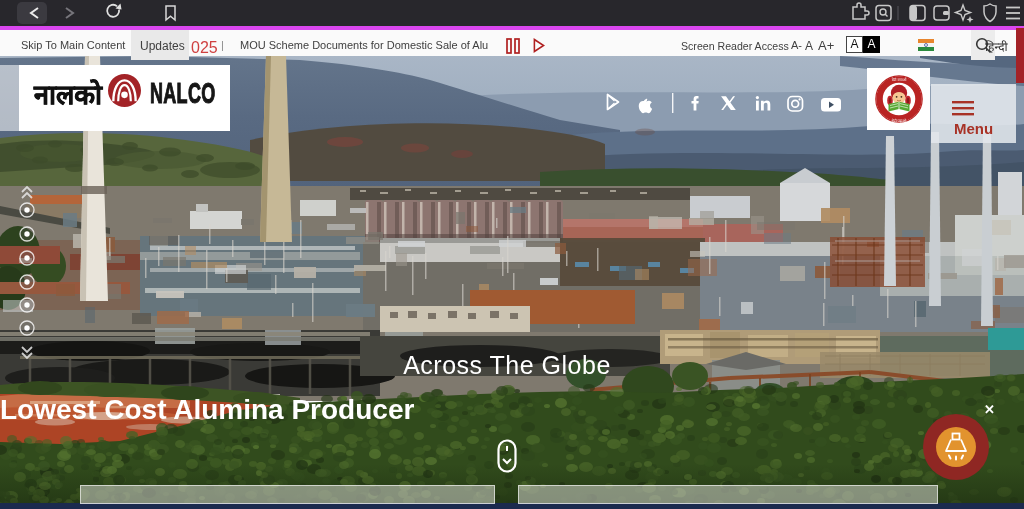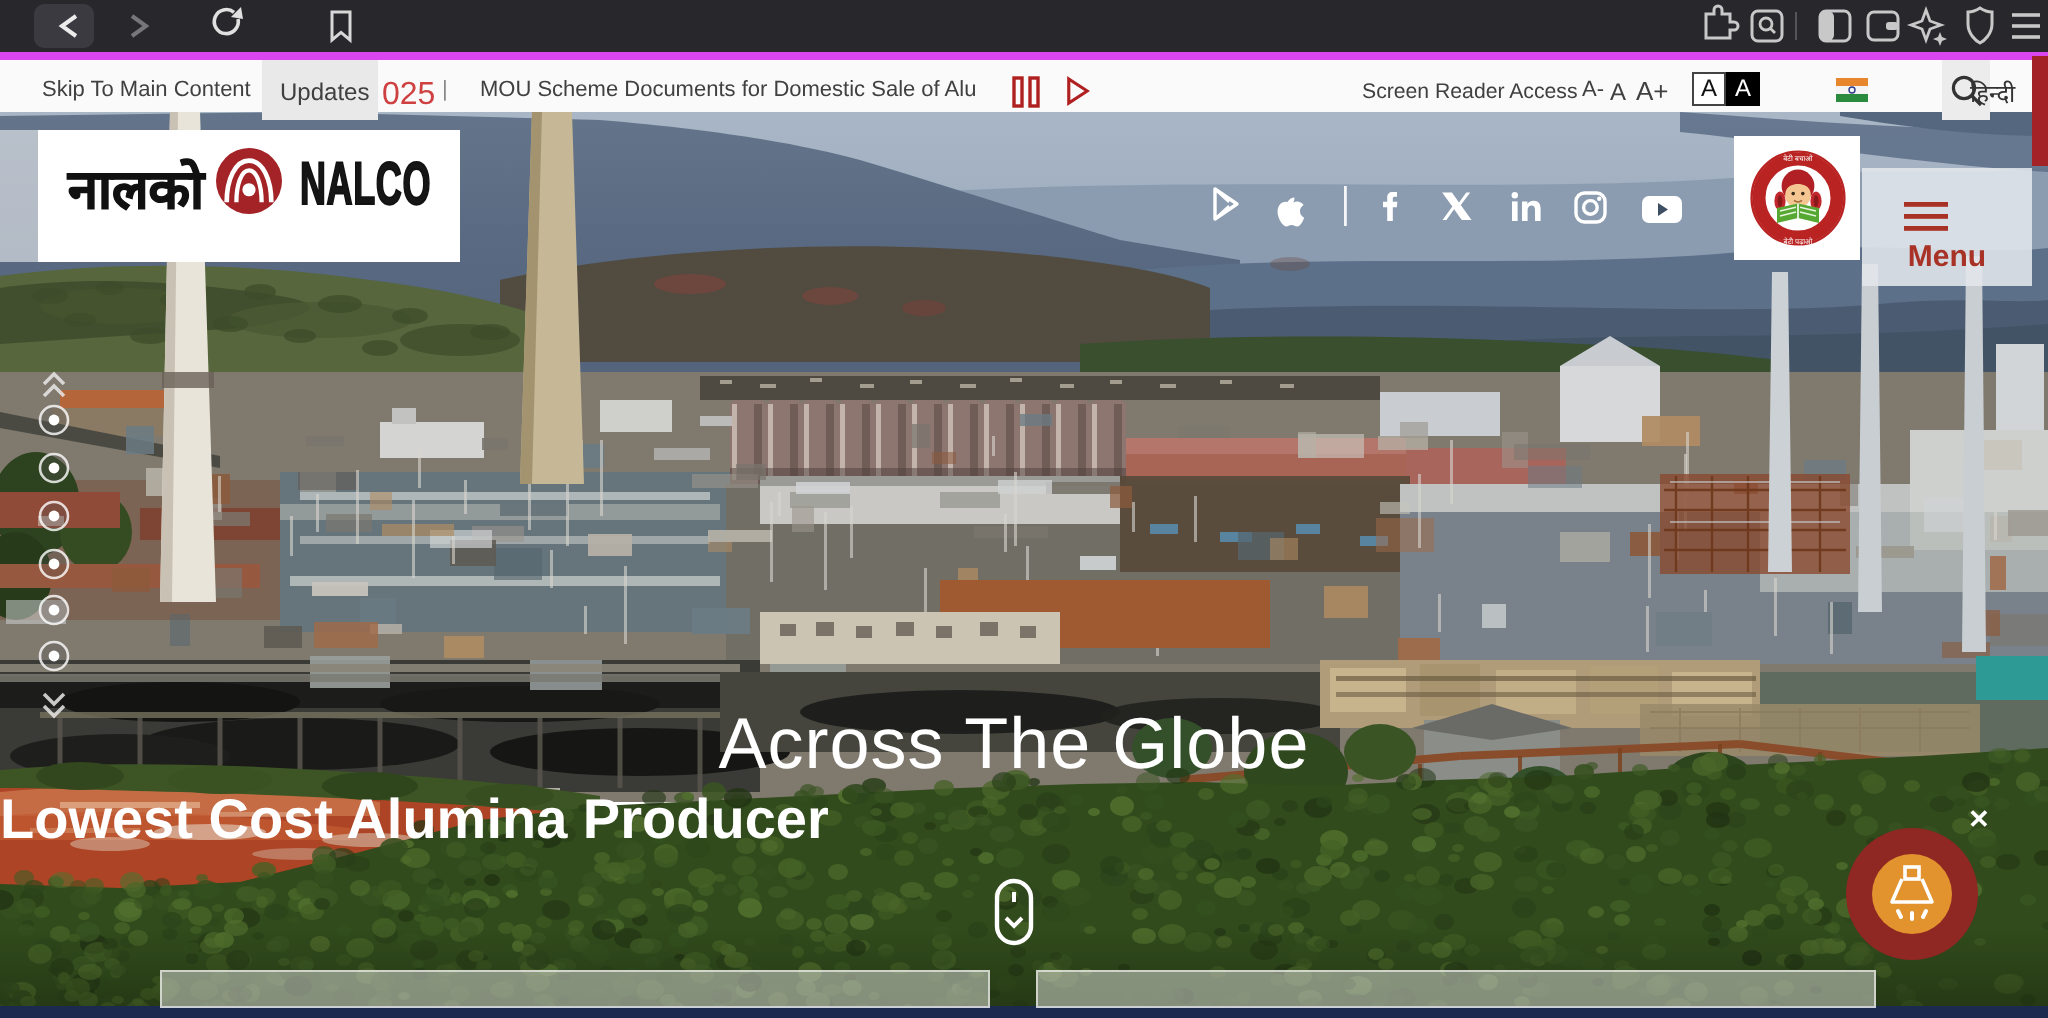--- a/index.html
+++ b/index.html
@@ -23,21 +23,21 @@
   #logocard { position:absolute; left:19px; top:9px; width:211px; height:66px; background:#fff; }
   #dev { position:absolute; left:15px; top:10px; font-size:27px; font-weight:bold; color:#111; -webkit-text-stroke:0.5px #111; }
   #nalcotext { position:absolute; left:131px; top:11px; font-size:30px; font-weight:bold; color:#161616; transform:scaleX(0.60); transform-origin:left; letter-spacing:0.5px; -webkit-text-stroke:1.1px #121212; }
   #tagline { position:absolute; left:0px; top:48px; width:211px; text-align:center; font-size:9px; font-weight:700; color:#4e4e4e; white-space:nowrap; letter-spacing:-0.1px; }
 
   #badgebox { position:absolute; left:867px; top:12px; width:63px; height:62px; background:#fff; }
   #menubox { position:absolute; left:931px; top:13px; width:85px; height:59px; background:rgba(227,231,236,0.88);margin-top:15px; }
   #menutext { position:absolute; left:0; top:36px; width:85px; text-align:center; font-size:15px; font-weight:bold; color:#a83226; }
   #scrollthumb { position:absolute; left:1016px; top:28px; width:8px; height:55px; background:#a32227; }
 
-  #htext1 { position:absolute; left:0; top:295px; width:1014px; text-align:center; font-size:36px; color:#fff; letter-spacing:0.5px; }
+  #htext1 { position:absolute; left:0; top:295px; width:1014px; text-align:center; font-size:25px; color:#fff; letter-spacing:0.5px; }
   #htext2 { position:absolute; left:0; top:338px; width:1010px; text-align:left; font-size:28px; font-weight:bold; color:#fff; }
 
   .bbar { position:absolute; top:429px; height:19px; background:rgba(228,228,224,0.5); border:1px solid rgba(255,255,255,0.6); }
   #bbar1 { left:80px; width:415px; }
   #bbar2 { left:518px; width:420px; }
   #navline { position:absolute; left:0; top:448px; width:1024px; height:5px; background:#1b2a4e; }
 
   #lampbtn { position:absolute; left:923px; top:358px; width:66px; height:66px; border-radius:50%; background:#8f2723; }
   #lampinner { position:absolute; left:13px; top:13px; width:40px; height:40px; border-radius:50%; background:#e2932e; }
   #closex { position:absolute; left:984px; top:346px; font-size:13px; color:#fff; font-weight:bold; }

